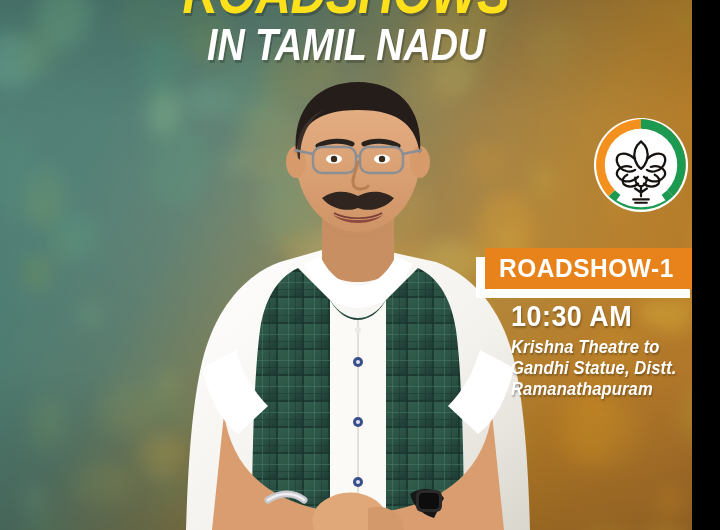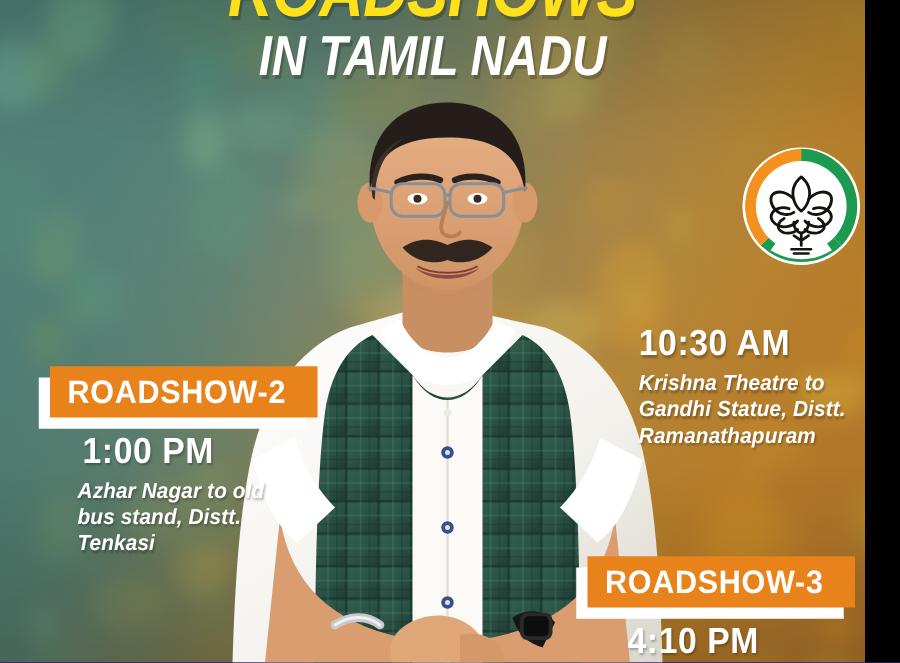--- a/index.html
+++ b/index.html
@@ -332,34 +332,23 @@
         <path d="M96 438 C108 430 122 430 132 438" stroke="#f0f0f4" stroke-width="2.4" fill="none" stroke-linecap="round"></path>
 
         <path d="M238 432 C250 424 264 426 272 436 L262 456 C250 452 242 446 238 432 Z" fill="#171717"></path>
         <rect x="244" y="428" width="26" height="22" rx="6" fill="#2a2a2c"></rect>
         <rect x="247" y="431" width="20" height="16" rx="4" fill="#0d0d0e"></rect>
       </g>
     </svg>
   </div>
 
   <div class="rs" id="rs1">
+    <div class="rs-badge">
+      <i class="bshadow"></i>
+      <span>ROADSHOW-1</span>
+    </div>
     <div class="rs-time">10:30 AM</div>
     <div class="rs-place">Krishna Theatre to Gandhi Statue, Distt. Ramanathapuram</div>
   </div>
 
-  <div class="rs" id="rs2">
-    <div class="rs-badge">
-      <i class="bshadow"></i>
-      <span>ROADSHOW-2</span>
-    </div>
-    <div class="rs-time">1:00 PM</div>
-    <div class="rs-place">Azhar Nagar to old bus stand, Distt. Tenkasi</div>
-  </div>
-
-  <div class="rs" id="rs3">
-    <div class="rs-badge">
-      <i class="bshadow"></i>
-      <span>ROADSHOW-3</span>
-    </div>
-    <div class="rs-time">4:10 PM</div>
-  </div>
+
 
 </div>
 
 </body></html>

